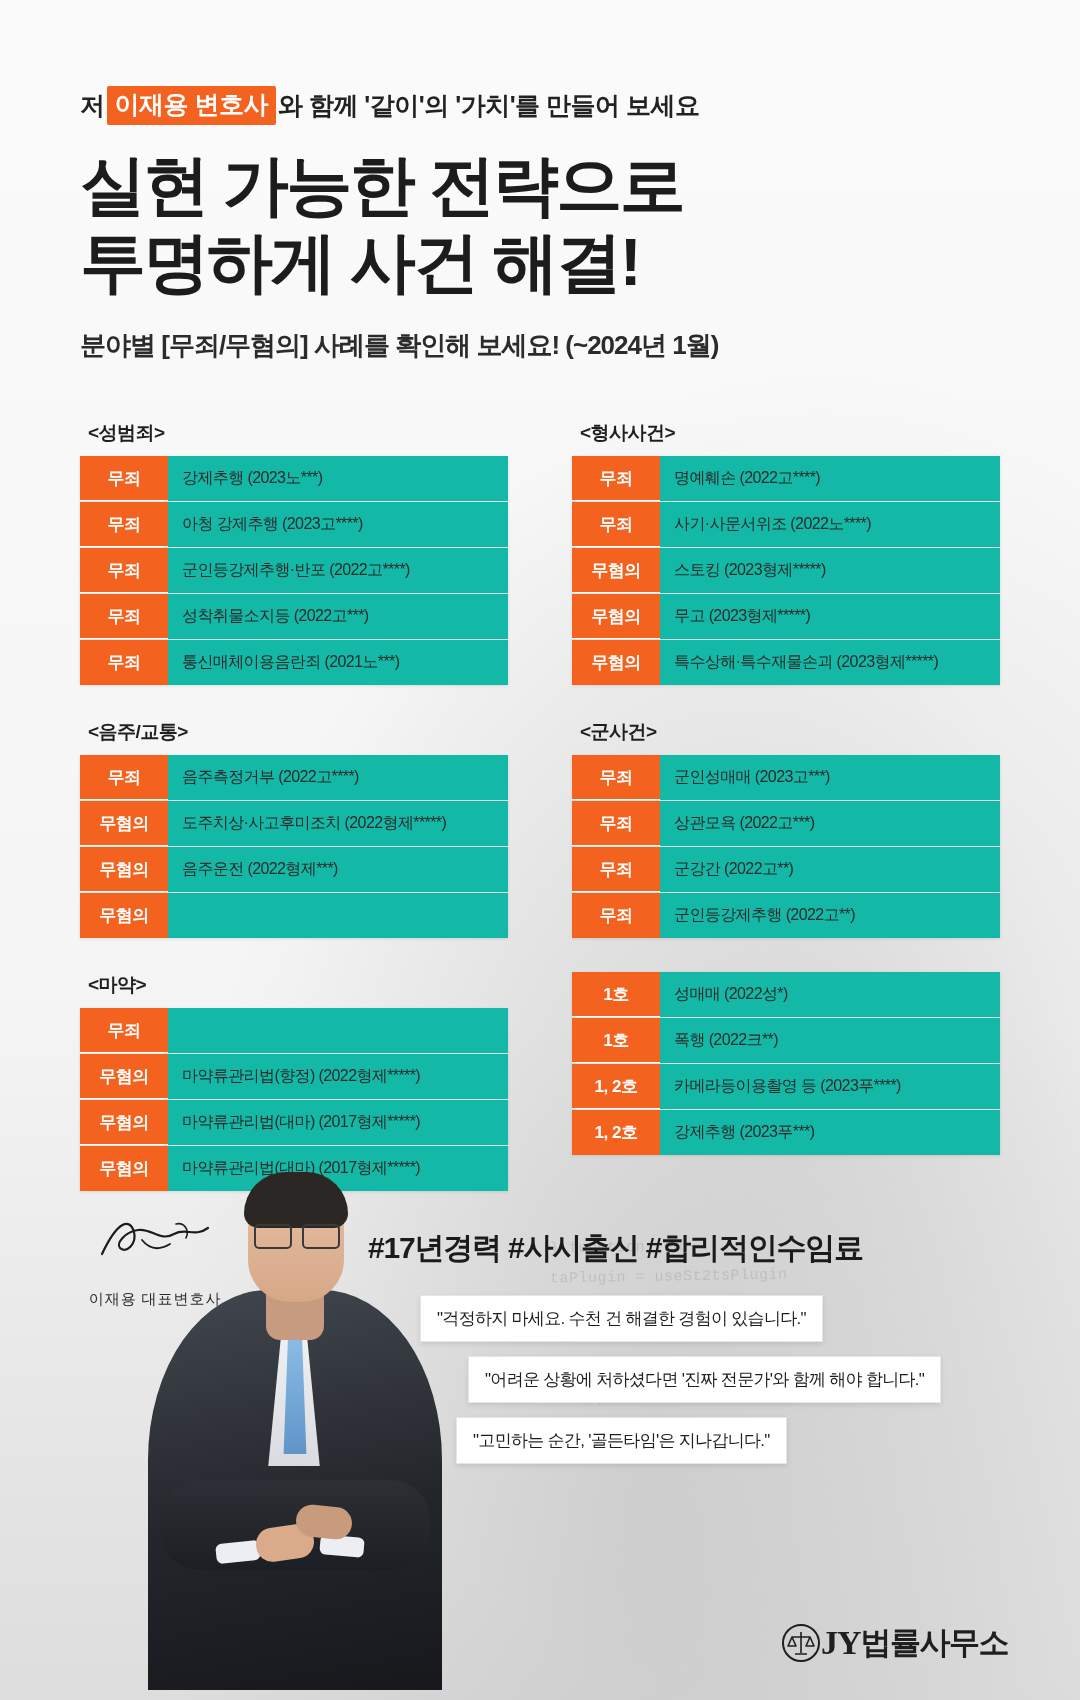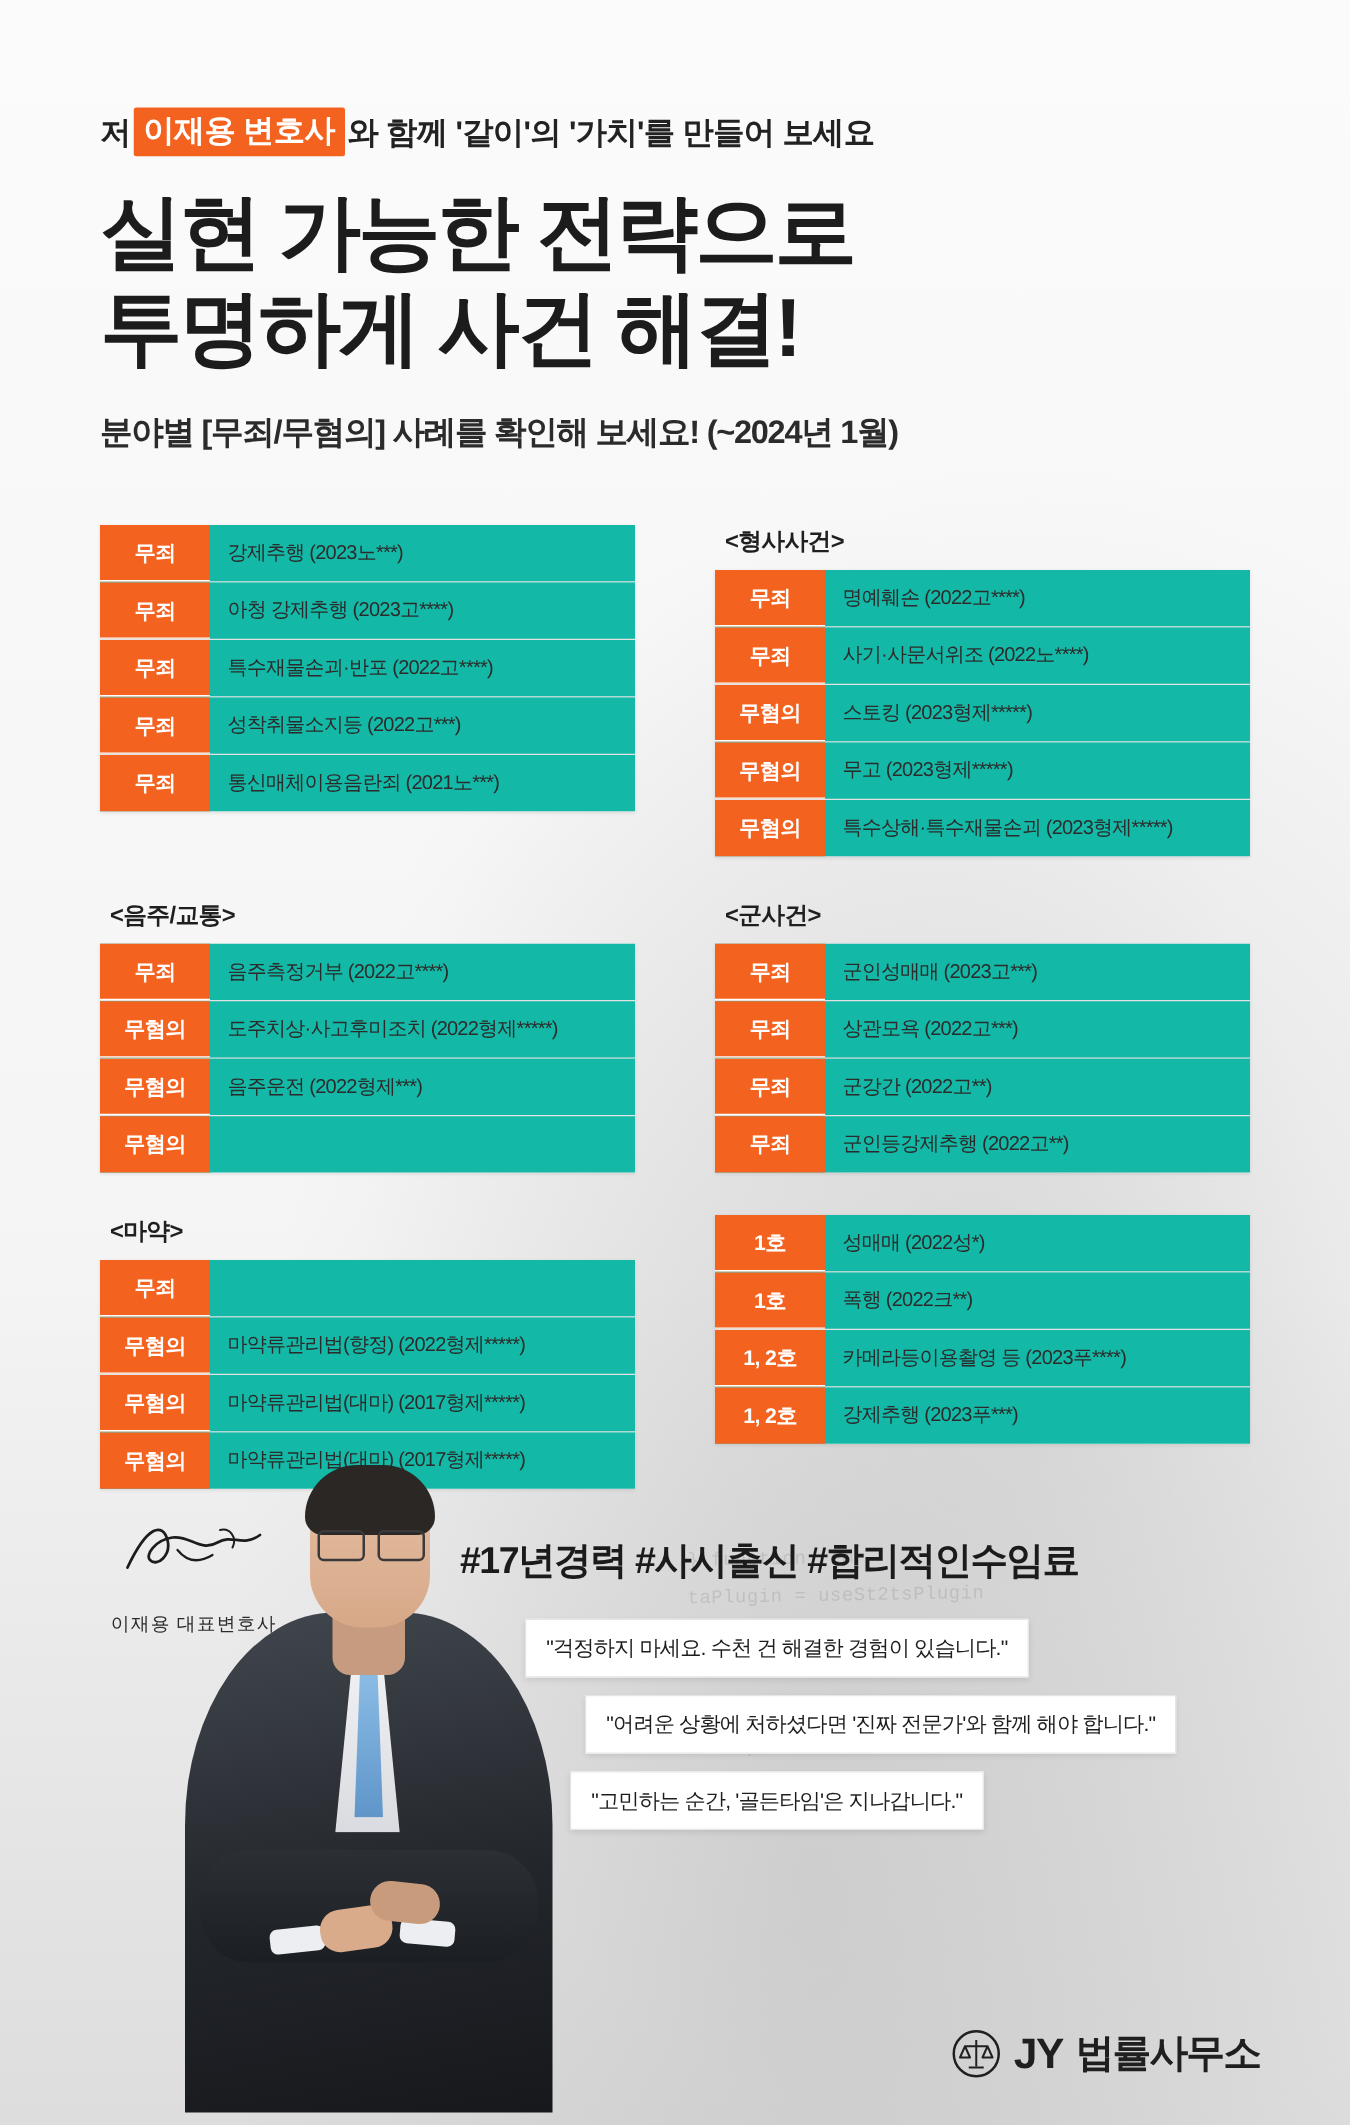--- a/index.html
+++ b/index.html
@@ -177,21 +177,21 @@
     box-shadow: 0 2px 5px rgba(0,0,0,0.10);
     padding: 11px 16px; font-size: 17px; color: #1d1d1d;
     letter-spacing: -0.7px; display: inline-block; margin-bottom: 14px;
   }
   .b1 { margin-left: 0; }
   .b2 { margin-left: 48px; }
   .b3 { margin-left: 36px; }
 
   .logo {
     position: absolute; right: 72px; bottom: 36px;
-    display: flex; align-items: center; gap: 10px;
+    display: flex; align-items: center;  font-family: Liberation Serif, serif;
   }
   .logo-mark { width: 40px; height: 40px; }
   .logo-jy { font-size: 34px; font-weight: 800; color: #1f1f1f; letter-spacing: -1px; }
   .logo-text { font-size: 31px; font-weight: 800; color: #1f1f1f; letter-spacing: -1.5px; }
 </style>
 </head>
 <body>
 
 <div class="page">
   <div class="bg-texture"></div>
@@ -210,32 +210,33 @@
     </div>
     <div class="headline">
       <div>실현 가능한 전략으로</div>
       <div>투명하게 사건 해결!</div>
     </div>
     <div class="subline">분야별 [무죄/무혐의] 사례를 확인해 보세요! (~2024년 1월)</div>
   </div>
 
   <div class="grid" id="grid">
       <div class="block">
+        <div class="block-title">&lt;성범죄&gt;</div>
         <div class="rows">
           <div class="row">
             <div class="tag">무죄</div>
             <div class="desc">강제추행 (2023노***)</div>
           </div>
           <div class="row">
             <div class="tag">무죄</div>
             <div class="desc">아청 강제추행 (2023고****)</div>
           </div>
           <div class="row">
             <div class="tag">무죄</div>
-            <div class="desc">특수재물손괴·반포 (2022고****)</div>
+            <div class="desc">군인등강제추행·반포 (2022고****)</div>
           </div>
           <div class="row">
             <div class="tag">무죄</div>
             <div class="desc">성착취물소지등 (2022고***)</div>
           </div>
           <div class="row">
             <div class="tag">무죄</div>
             <div class="desc">통신매체이용음란죄 (2021노***)</div>
           </div>
         </div>

